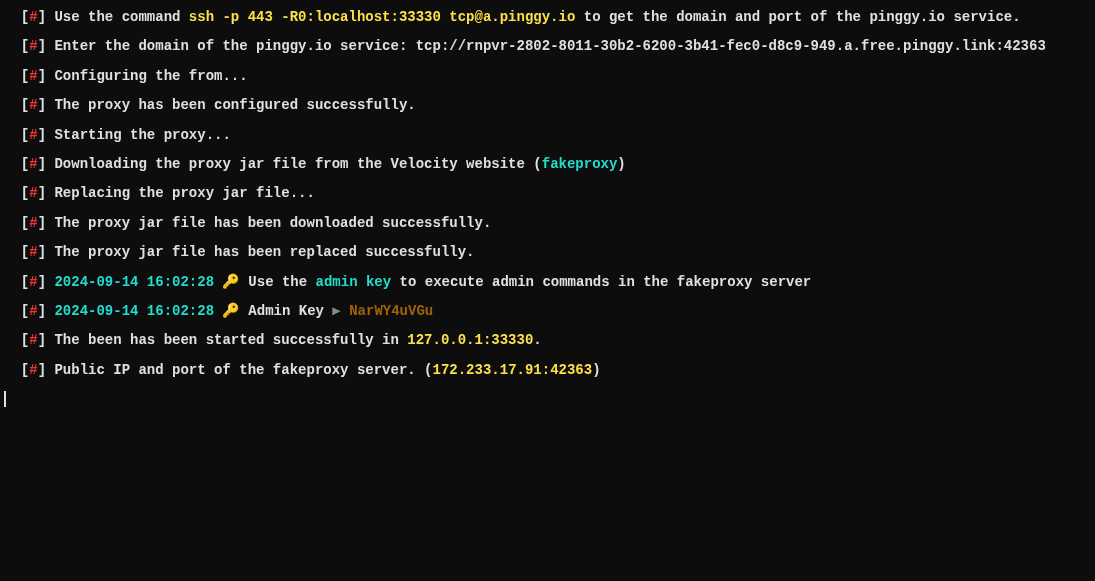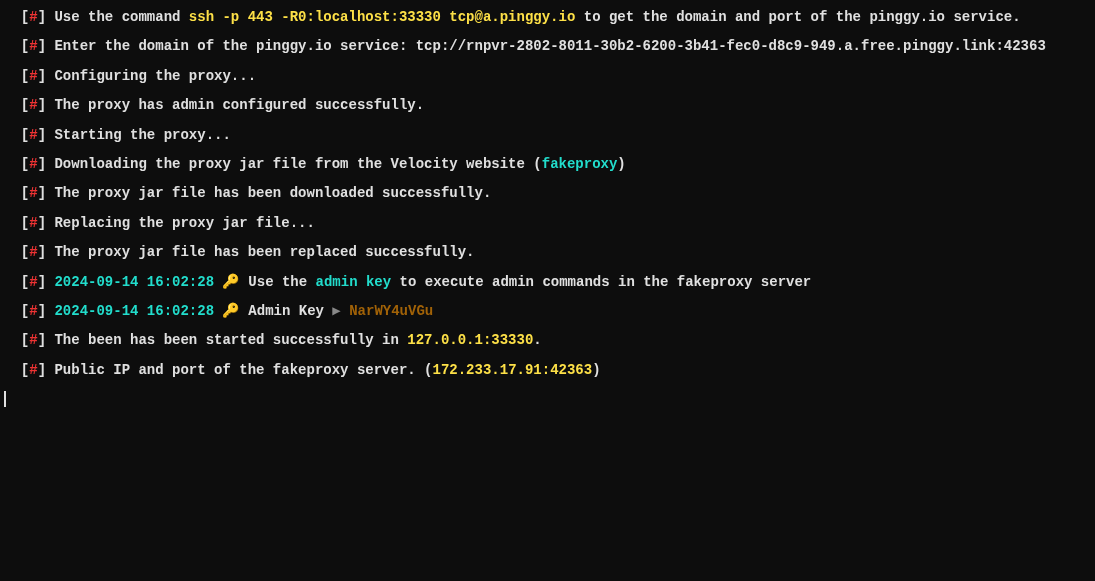--- a/index.html
+++ b/index.html
@@ -57,31 +57,31 @@
 </head>
 <body>
 
 <div>
 
   <div class="line">  <span class="bracket">[</span><span class="hash">#</span><span class="bracket">]</span> <span>Use the command </span><span class="green">ssh -p 443 -R0:localhost:33330 tcp@a.pinggy.io</span><span> to get the domain and port of the pinggy.io service.</span></div>
 
   <div class="line">  <span class="bracket">[</span><span class="hash">#</span><span class="bracket">]</span> <span>Enter the domain of the pinggy.io service: </span><span>tcp://rnpvr-2802-8011-30b2-6200-3b41-fec0-d8c9-949.a.free.pinggy.link:42363</span></div>
 
 
-  <div class="line">  <span class="bracket">[</span><span class="hash">#</span><span class="bracket">]</span> <span>Configuring the proxy...</span></div>
+  <div class="line">  <span class="bracket">[</span><span class="hash">#</span><span class="bracket">]</span> <span>Configuring the from...</span></div>
 
-  <div class="line">  <span class="bracket">[</span><span class="hash">#</span><span class="bracket">]</span> <span>The proxy has admin configured successfully.</span></div>
+  <div class="line">  <span class="bracket">[</span><span class="hash">#</span><span class="bracket">]</span> <span>The proxy has been configured successfully.</span></div>
 
   <div class="line">  <span class="bracket">[</span><span class="hash">#</span><span class="bracket">]</span> <span>Starting the proxy...</span></div>
 
   <div class="line">  <span class="bracket">[</span><span class="hash">#</span><span class="bracket">]</span> <span>Downloading the proxy jar file from the Velocity website </span><span>(</span><span class="cyan">fakeproxy</span><span>)</span></div>
 
+  <div class="line">  <span class="bracket">[</span><span class="hash">#</span><span class="bracket">]</span> <span>Replacing the proxy jar file...</span></div>
+
   <div class="line">  <span class="bracket">[</span><span class="hash">#</span><span class="bracket">]</span> <span>The proxy jar file has been downloaded successfully.</span></div>
-
-  <div class="line">  <span class="bracket">[</span><span class="hash">#</span><span class="bracket">]</span> <span>Replacing the proxy jar file...</span></div>
 
   <div class="line">  <span class="bracket">[</span><span class="hash">#</span><span class="bracket">]</span> <span>The proxy jar file has been replaced successfully.</span></div>
 
   <div class="line">  <span class="bracket">[</span><span class="hash">#</span><span class="bracket">]</span> <span class="cyan">2024-09-14 16:02:28</span> <span class="key-icon">🔑</span><span> Use the </span><span class="cyan">admin key</span><span> to execute admin commands in the fakeproxy server</span></div>
 
   <div class="line">  <span class="bracket">[</span><span class="hash">#</span><span class="bracket">]</span> <span class="cyan">2024-09-14 16:02:28</span> <span class="key-icon">🔑</span><span> Admin Key </span><span class="gray">▶ </span><span class="magenta">NarWY4uVGu</span></div>
 
   <div class="line">  <span class="bracket">[</span><span class="hash">#</span><span class="bracket">]</span> <span>The been has been started successfully in </span><span class="green">127.0.0.1:33330</span><span>.</span></div>
 
   <div class="line">  <span class="bracket">[</span><span class="hash">#</span><span class="bracket">]</span> <span>Public IP and port of the fakeproxy server. </span><span>(</span><span class="green">172.233.17.91:42363</span><span>)</span></div>

